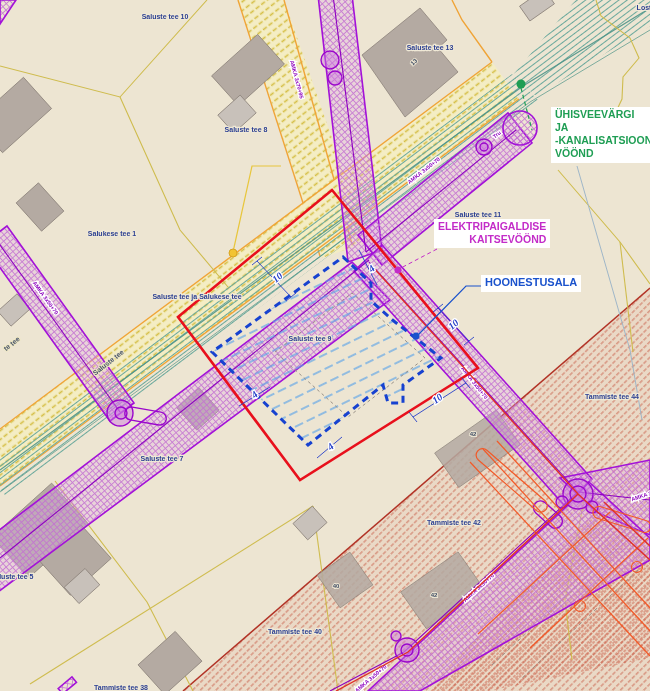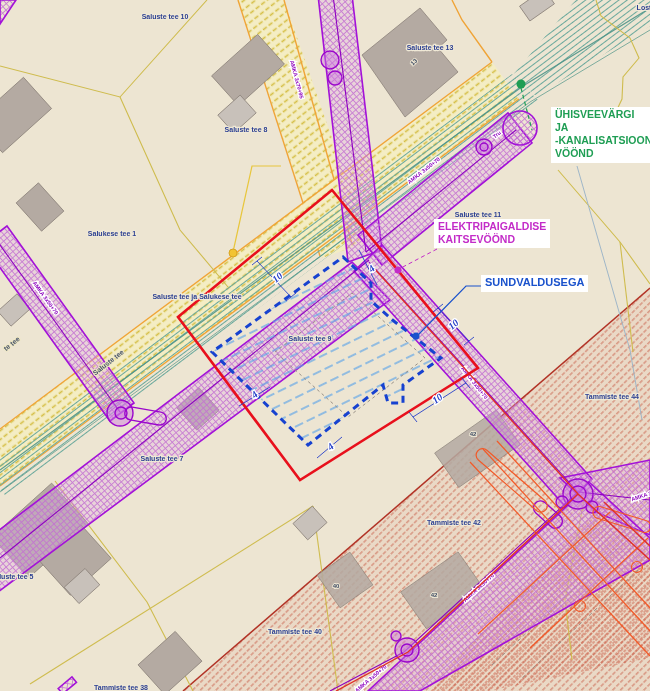--- a/index.html
+++ b/index.html
@@ -15,21 +15,21 @@
   .dim{font:italic bold 10px "Liberation Serif",serif;fill:#2640C8;paint-order:stroke;
        stroke:#ffffff;stroke-width:2.6px;text-anchor:middle;}
   .street{font:bold 7px "Liberation Sans",sans-serif;fill:#49556A;paint-order:stroke;
           stroke:#EFE8C4;stroke-width:2px;text-anchor:middle;}
   .callout{position:absolute;z-index:5;background:#ffffff;padding:1px 4px 2px 4px;
            font-weight:bold;font-size:11px;line-height:1.25;white-space:nowrap;
            width:max-content;}
   .callout div{white-space:nowrap;}
   .co-sund{left:279px;top:153px;color:#EDA62F;}
   .co-uhis{left:551px;top:107px;color:#1F9E54;font-size:10.5px;}
-  .co-elek{left:434px;top:219px;color:#C32CC8;font-size:10.5px;}
+  .co-elek{left:434px;top:219px;color:#C32CC8;font-size:10.5px;text-align:right;}
   .co-hoon{left:481px;top:275px;color:#1A52CC;}
 </style>
 </head>
 <body>
 
 <div id="stage">
 
 <svg id="mapsvg" width="650" height="691" viewBox="0 0 650 691" xmlns="http://www.w3.org/2000/svg">
   <defs>
     <pattern id="road" width="7" height="7" patternUnits="userSpaceOnUse" patternTransform="rotate(-38)">
@@ -271,16 +271,16 @@
     <div>ÜHISVEEVÄRGI</div>
     <div>JA</div>
     <div>-KANALISATSIOONI</div>
     <div>VÖÖND</div>
   </div>
   <div class="callout co-elek">
     <div>ELEKTRIPAIGALDISE</div>
     <div>KAITSEVÖÖND</div>
   </div>
   <div class="callout co-hoon">
-    <div>SUNDVALDUSEGA</div>
+    <div>HOONESTUSALA</div>
   </div>
 
 </div>
 
 </body></html>

